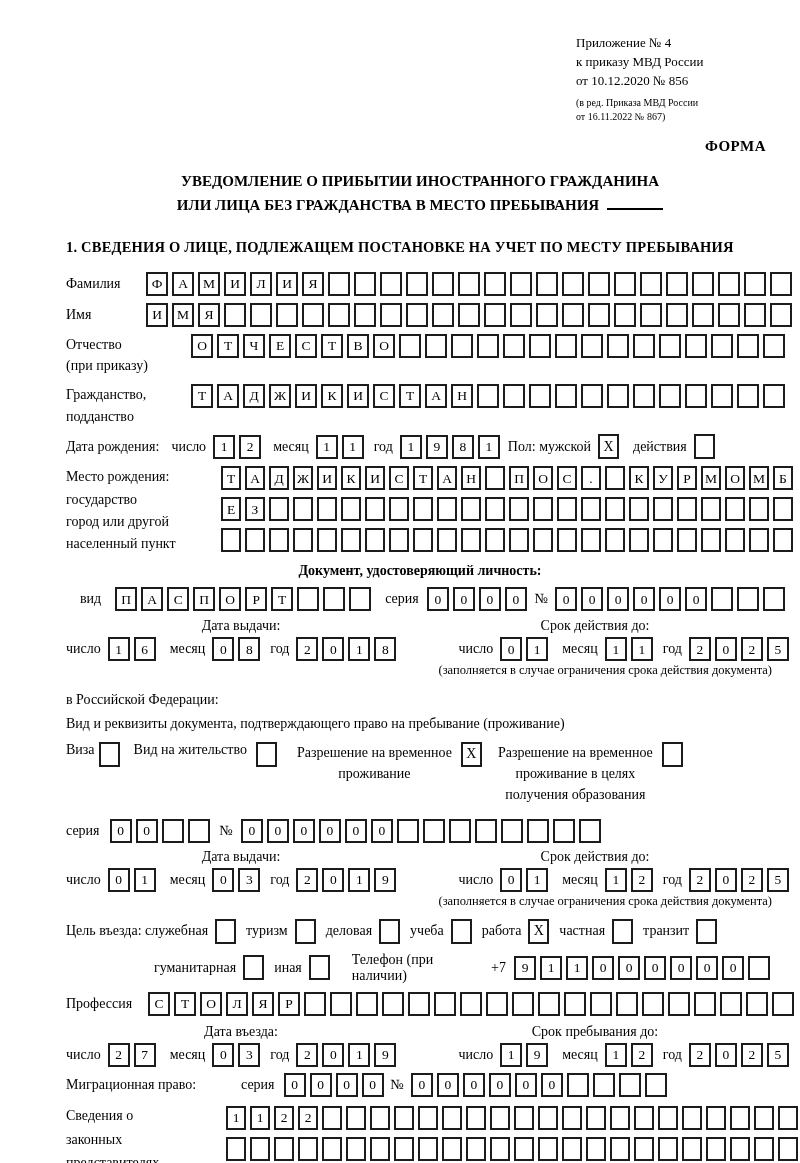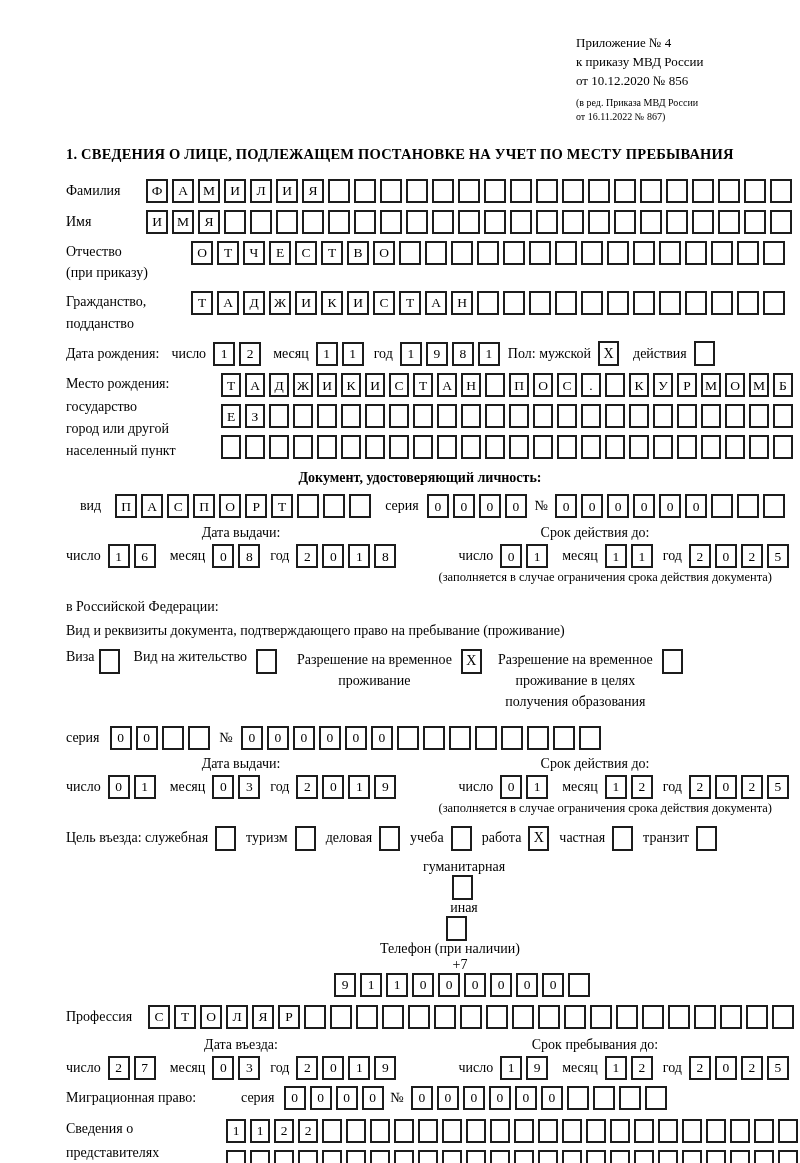--- a/index.html
+++ b/index.html
@@ -73,21 +73,28 @@
   <div class="header-block">
     <div>Приложение № 4</div>
     <div>к приказу МВД России</div>
     <div>от 10.12.2020 № 856</div>
     <div class="small">
       <div>(в ред. Приказа МВД России</div>
       <div>от 16.11.2022 № 867)</div>
     </div>
   </div>
 
-
+  <div class="form-label">ФОРМА</div>
+
+  <div class="title">
+    <div>УВЕДОМЛЕНИЕ О ПРИБЫТИИ ИНОСТРАННОГО ГРАЖДАНИНА</div>
+    <div>
+      <span>ИЛИ ЛИЦА БЕЗ ГРАЖДАНСТВА В МЕСТО ПРЕБЫВАНИЯ</span><span class="blank-line"></span>
+    </div>
+  </div>
 
   <div class="section-heading">1. СВЕДЕНИЯ О ЛИЦЕ, ПОДЛЕЖАЩЕМ ПОСТАНОВКЕ НА УЧЕТ ПО МЕСТУ ПРЕБЫВАНИЯ</div>
 
   <div class="row">
     <span class="lbl lbl-80">Фамилия</span>
     <div class="cells">
         <span class="cell">Ф</span>
         <span class="cell">А</span>
         <span class="cell">М</span>
         <span class="cell">И</span>
@@ -517,21 +524,21 @@
     <span>учеба</span>
     <span class="checkbox"></span>
     <span>работа</span>
     <span class="checkbox">X</span>
     <span>частная</span>
     <span class="checkbox"></span>
     <span>транзит</span>
     <span class="checkbox"></span>
   </div>
 
-  <div class="row purpose indent-85" style="margin-top:8px;flex-direction:column;">
+  <div class="row purpose indent-85" style="margin-top:8px;">
     <span>гуманитарная</span>
     <span class="checkbox"></span>
     <span>иная</span>
     <span class="checkbox" style="margin-right:22px;"></span>
     <span style="margin-right:28px;">Телефон (при наличии)</span>
     <span style="margin-right:8px;">+7</span>
     <div class="cells">
         <span class="cell">9</span>
         <span class="cell">1</span>
         <span class="cell">1</span>
@@ -642,20 +649,21 @@
         <span class="cell"></span>
         <span class="cell"></span>
         <span class="cell"></span>
         <span class="cell"></span>
       </div>
   </div>
 
   <div class="row top" style="margin-top:7px; margin-bottom:2px;">
     <div class="lbl lbl-155" style="width:160px; line-height:1.7;">
       <div>Сведения о</div>
+      <div>законных</div>
       <div>представителях</div>
 
     </div>
     <div class="stack" style="margin-top:2px;">
       <div class="cells tight">
           <span class="cell">1</span>
           <span class="cell">1</span>
           <span class="cell">2</span>
           <span class="cell">2</span>
           <span class="cell"></span>

